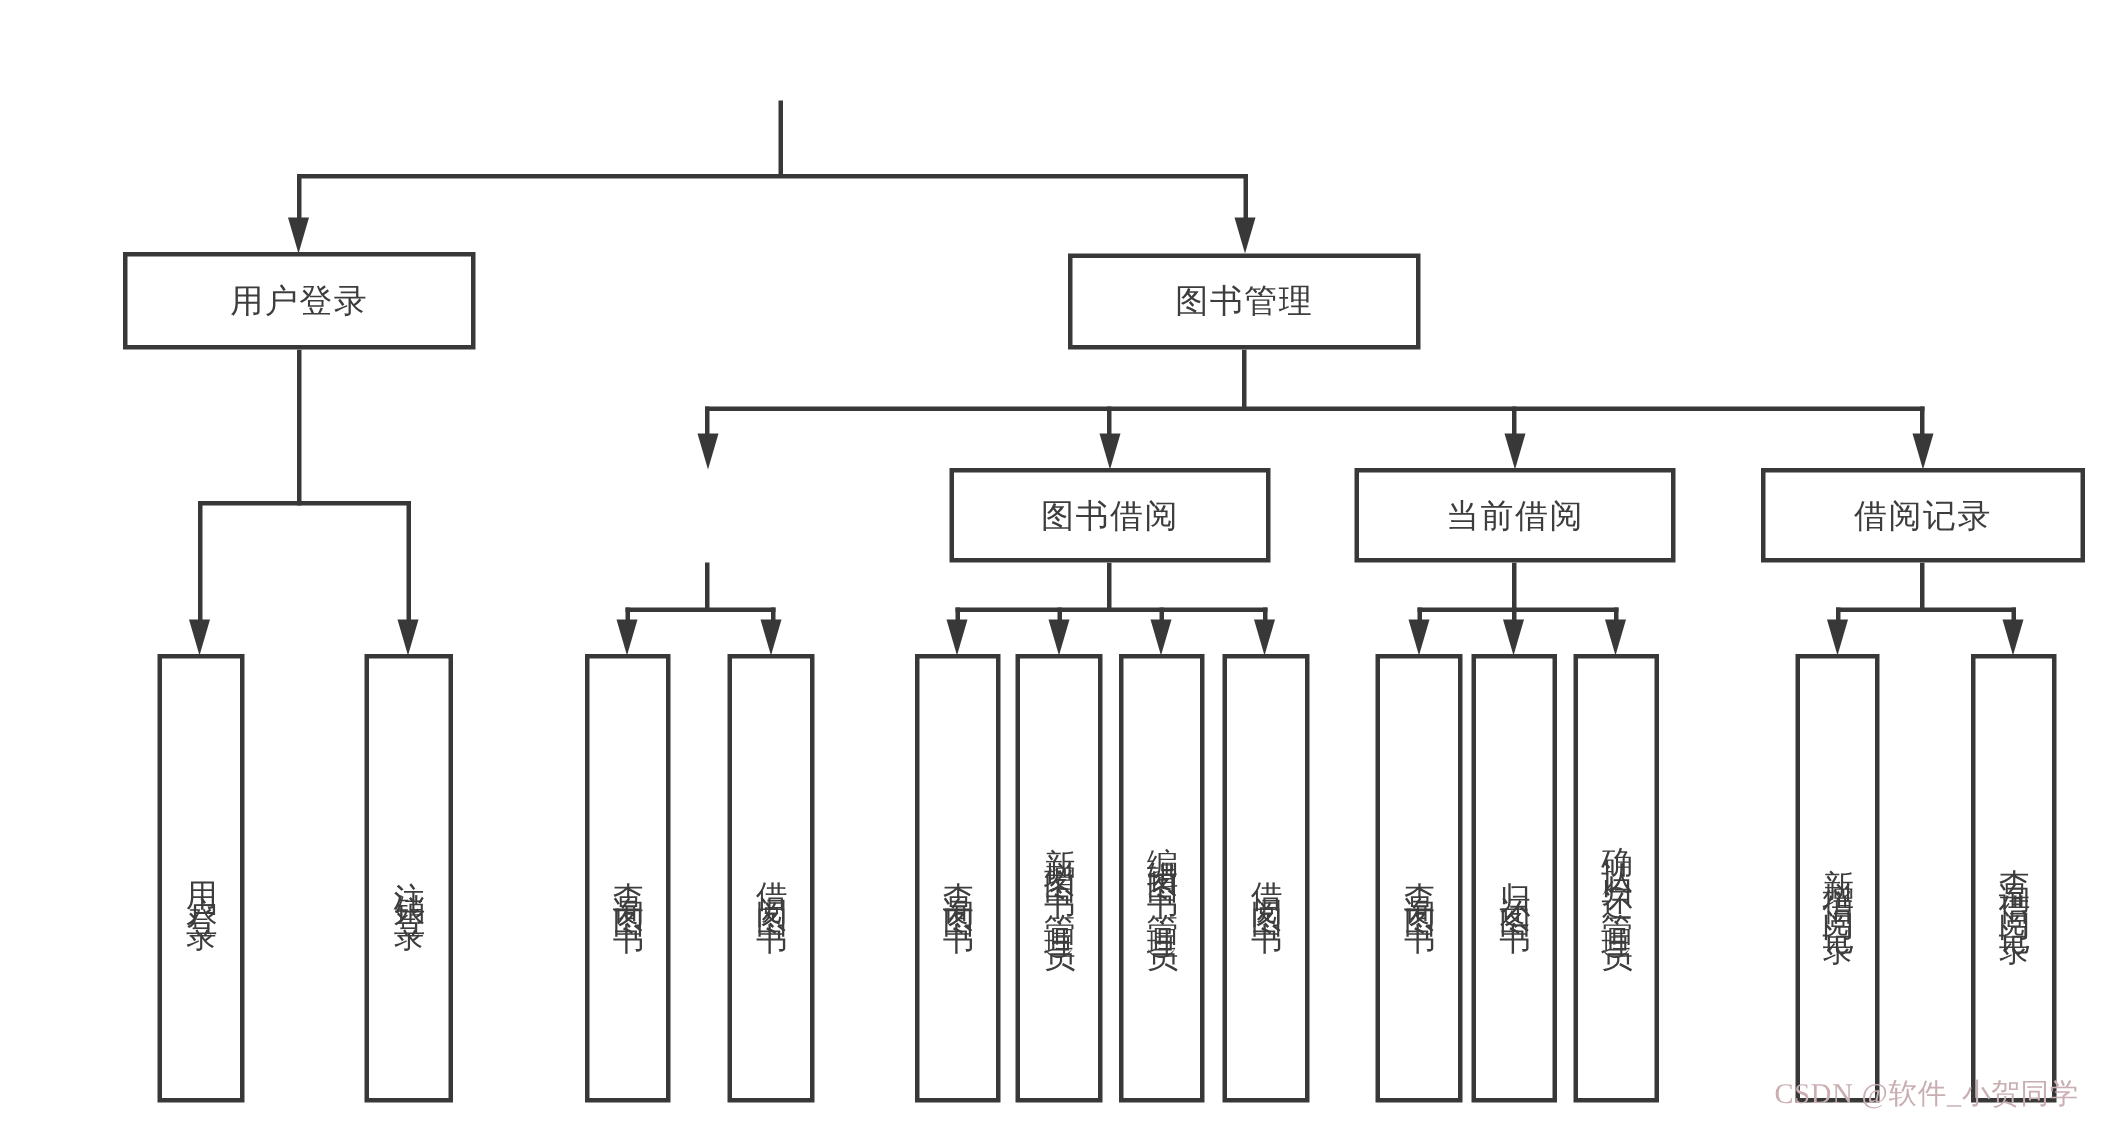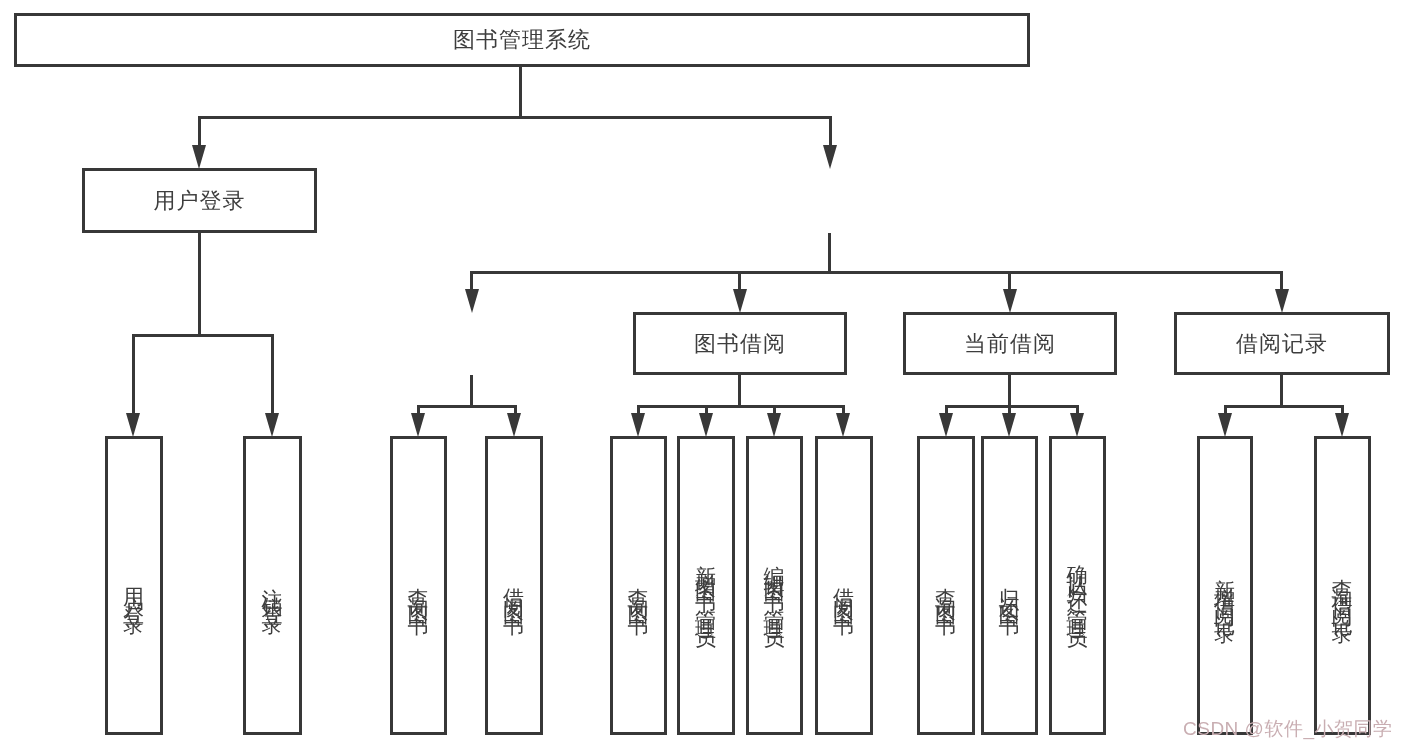--- a/index.html
+++ b/index.html
@@ -54,40 +54,41 @@
   }
   .watermark {
     position: absolute;
     left: 1183px;
     top: 716px;
     font-size: 19px;
     letter-spacing: 0.5px;
     color: #c9aeb2;
     z-index: 3;
     white-space: nowrap;
+    font-family: Liberation Serif, serif;
   }
 </style>
 </head>
 <body>
 
 <div class="canvas">
 
-  <div class="box" style="left:14px; top:13px; width:1016px; height:54px;">
-    <span>图书管理系统</span>
-  </div>
 
   <div class="vline" style="left:519px; top:67px;  height:50px;"></div>
   <div class="hline" style="left:198px; top:116px; width:634px;"></div>
   <div class="vline" style="left:198px; top:116px; height:31px;"></div>
   <div class="arrow" style="left:192px; top:145px;"></div>
   <div class="vline" style="left:829px; top:116px; height:31px;"></div>
   <div class="arrow" style="left:823px; top:145px;"></div>
 
   <div class="box" style="left:82px; top:168px; width:235px; height:65px;">
     <span>用户登录</span>
+  </div>
+  <div class="box" style="left:712px; top:169px; width:235px; height:64px;">
+    <span>图书管理</span>
   </div>
 
   <div class="vline" style="left:198px;  top:233px; height:104px;"></div>
   <div class="hline" style="left:132px;  top:334px; width:142px;"></div>
   <div class="vline" style="left:132px;  top:334px; height:80px;"></div>
   <div class="arrow" style="left:126px;  top:413px;"></div>
   <div class="vline" style="left:271px;  top:334px; height:80px;"></div>
   <div class="arrow" style="left:265px;  top:413px;"></div>
 
   <div class="vline" style="left:828px;  top:233px; height:41px;"></div>

